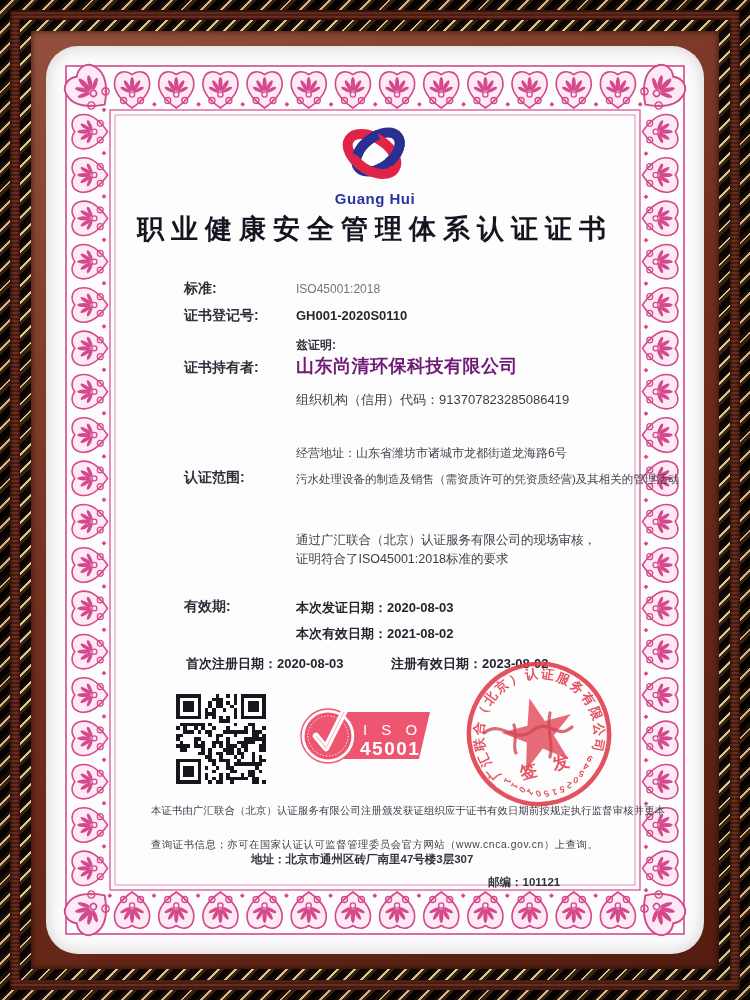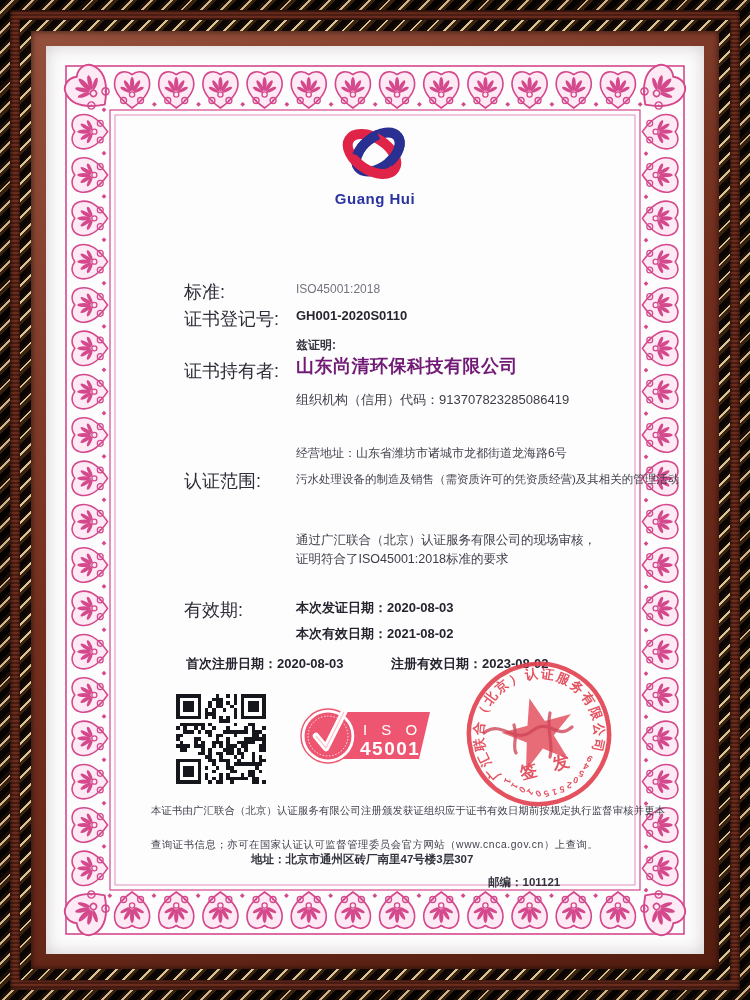--- a/index.html
+++ b/index.html
@@ -11,30 +11,30 @@
   .f2{position:absolute;inset:10px;background:#5c251a;
       background-image:repeating-linear-gradient(0deg,#6b2d1e 0 2px,#4a1c12 2px 4px),
                        repeating-linear-gradient(90deg,rgba(220,190,150,.18) 0 1px,transparent 1px 5px);
       box-shadow:inset 0 0 4px #000;}
   .f3{position:absolute;inset:20px;background:#120804;
       background-image:repeating-linear-gradient(-45deg,#0b0503 0 5px,#3a2210 5px 8px,#d9c393 8px 10px,#170c05 10px 12px);
       box-shadow:0 0 3px #000;}
   .f4{position:absolute;inset:31px;background:linear-gradient(150deg,#93503c,#732f1e 45%,#541d10);
       box-shadow:inset 0 0 6px rgba(0,0,0,.7);}
   .paper{position:absolute;inset:46px;background:#fdfdfe;
-         box-shadow:inset 0 0 18px rgba(70,30,40,.22);}
+         box-shadow:inset 0 0 18px rgba(70,30,40,.22);border-radius:32px;}
   
   .lace{position:absolute;left:0;top:0;width:658px;height:908px;}
   
   .abs{position:absolute;white-space:nowrap;}
   .logo-wrap{position:absolute;left:0;right:0;top:78px;text-align:center;}
   .logo-text{margin-top:2px;font-size:15px;font-weight:bold;color:#2b33a0;letter-spacing:.5px;}
   .cert-title{position:absolute;left:0;right:0;top:165px;text-align:center;
       font-size:27px;font-weight:bold;color:#15151f;letter-spacing:7px;}
-  .lbl{font-size:18px;font-weight:normal;color:#2e2e38;}
+  .lbl{font-size:14px;font-weight:bold;color:#2e2e38;}
   .val{font-size:12px;color:#73737f;}
   .val-b{font-size:13px;font-weight:bold;color:#26262e;}
   .certify{font-size:12px;font-weight:bold;color:#33333d;}
   .holder{font-size:18px;font-weight:bold;color:#701a75;letter-spacing:.5px;}
   .detail{font-size:13px;color:#3d3d47;}
   .detail-sm{font-size:12px;color:#45454f;}
   .scope{font-size:11.5px;color:#45454f;}
   .audit{font-size:12.5px;color:#3d3d48;}
   .date-b{font-size:13px;font-weight:bold;color:#24242e;}
   .footer-line{position:absolute;font-size:10.3px;color:#3e3e4a;letter-spacing:.2px;white-space:nowrap;}
@@ -142,20 +142,21 @@
     <div class="logo-wrap">
       <svg width="78" height="60" viewBox="0 0 78 60">
         <ellipse cx="42" cy="28" rx="25" ry="15" transform="rotate(-38 42 28)" fill="none" stroke="#2a2f92" stroke-width="10"></ellipse>
         <ellipse cx="36" cy="30" rx="27" ry="16" transform="rotate(33 36 30)" fill="none" stroke="#e02448" stroke-width="10"></ellipse>
         <path d="M20 14 A27 16 33 0 1 52 22" transform="rotate(0)" fill="none" stroke="#e02448" stroke-width="0"></path>
         <ellipse cx="42" cy="28" rx="25" ry="15" transform="rotate(-38 42 28)" fill="none" stroke="#2a2f92" stroke-width="10" stroke-dasharray="30 46"></ellipse>
       </svg>
       <div class="logo-text">Guang Hui</div>
     </div>
 
+    <div class="cert-title">职业健康安全管理体系认证证书</div>
 
     <div class="abs lbl" style="left:138px;top:234px;">标准:</div>
     <div class="abs val" style="left:250px;top:236px;">ISO45001:2018</div>
 
     <div class="abs lbl" style="left:138px;top:261px;">证书登记号:</div>
     <div class="abs val-b" style="left:250px;top:262px;">GH001-2020S0110</div>
 
     <div class="abs certify" style="left:250px;top:291px;">兹证明:</div>
 
     <div class="abs lbl" style="left:138px;top:313px;">证书持有者:</div>

